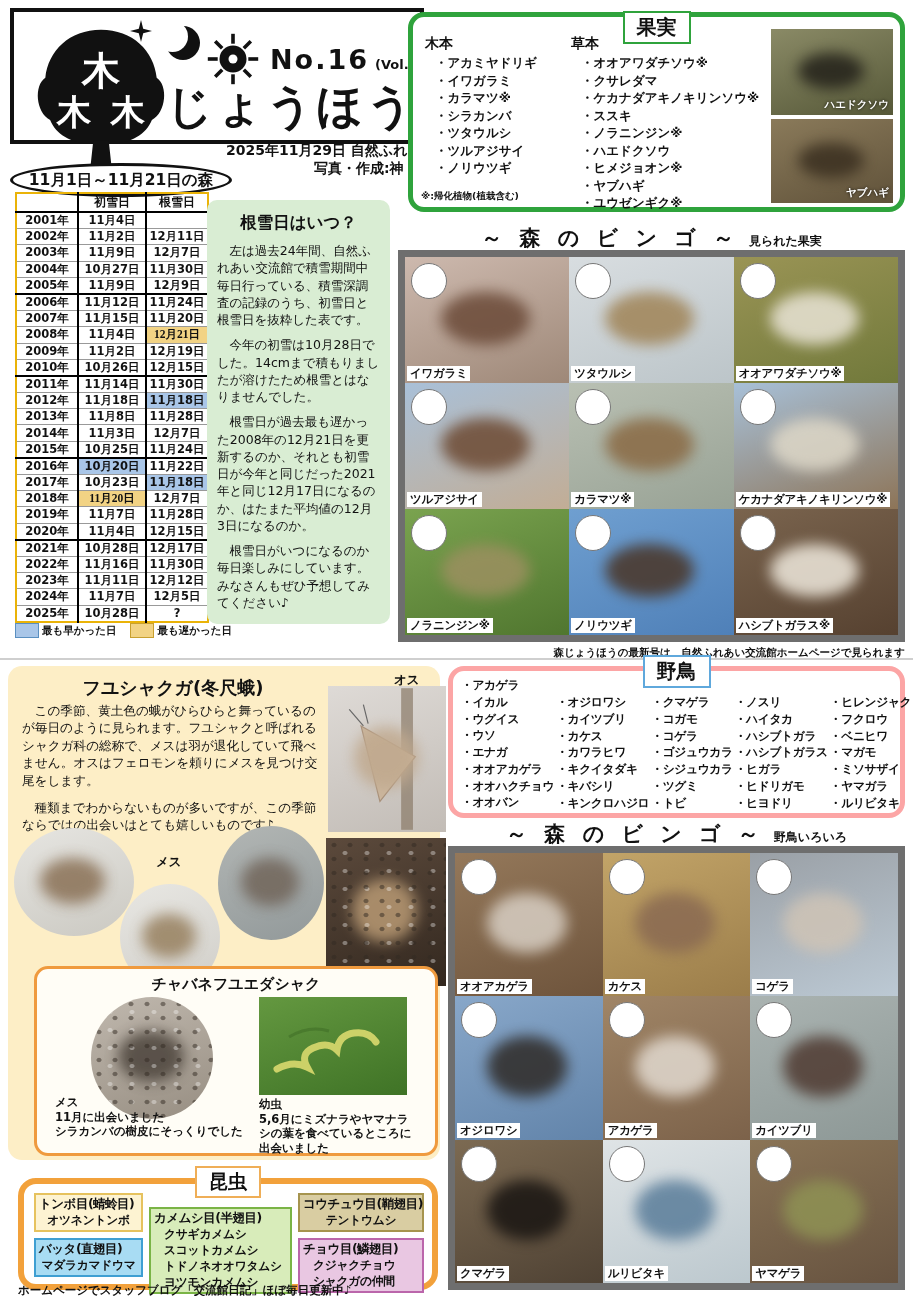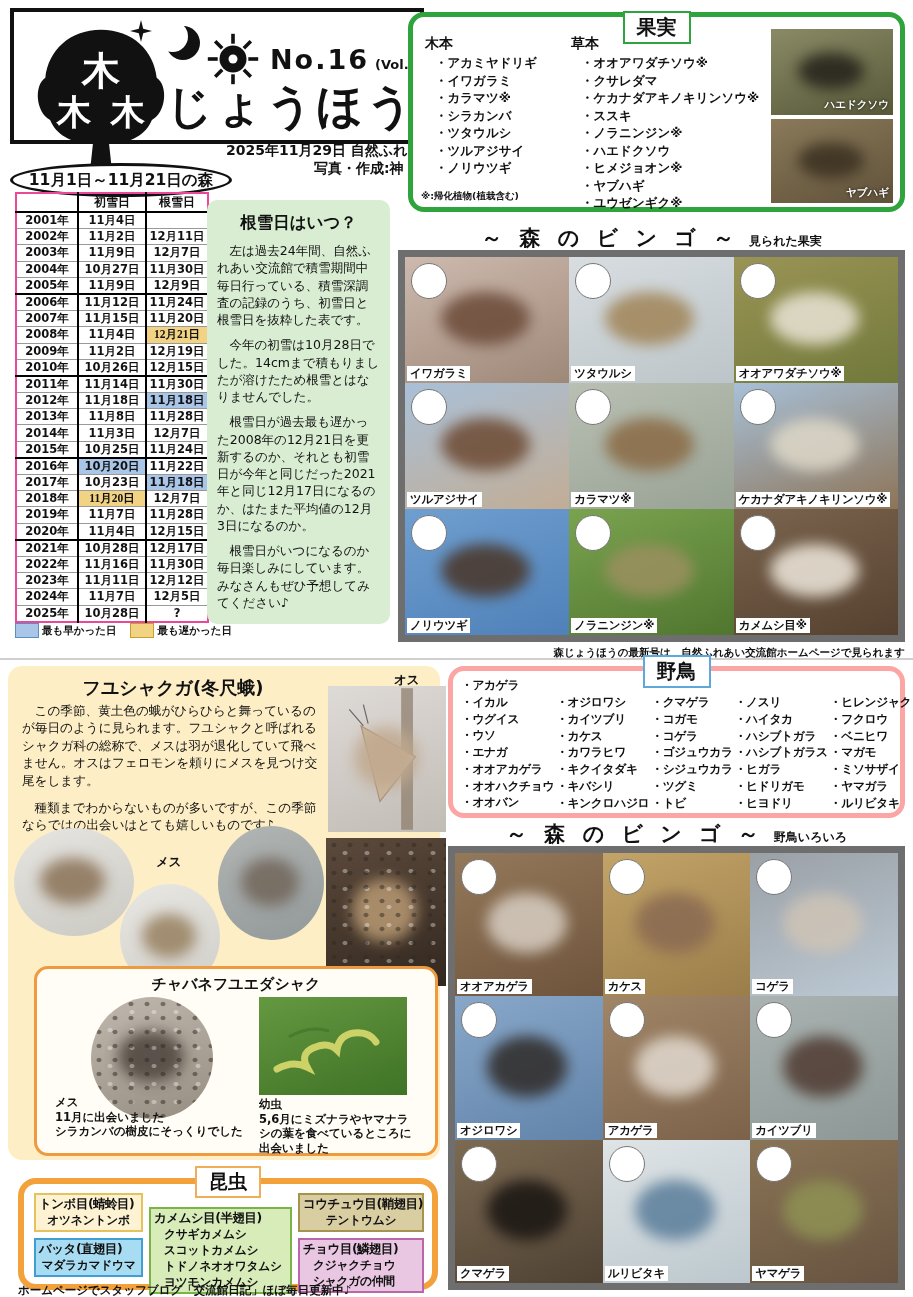--- a/index.html
+++ b/index.html
@@ -17,21 +17,21 @@
   #issue-line{left:256px;top:32px;font-weight:bold;}
   #issue-no{font-size:27px;letter-spacing:2px;}
   #issue-vol{font-size:13px;margin-left:6px;}
   #johou{left:152px;top:64px;width:260px;font-size:46px;font-weight:bold;letter-spacing:3px;white-space:nowrap;}
   #date-line{left:226px;top:142px;font-size:14px;font-weight:bold;white-space:nowrap;}
   #credit-line{left:314px;top:160px;font-size:14px;font-weight:bold;white-space:nowrap;}
   #period-oval{left:10px;top:163px;width:216px;height:28px;border:3px solid #111;border-radius:50%;display:flex;align-items:center;justify-content:center;font-size:15.5px;font-weight:bold;background:#fff;white-space:nowrap;}
 
   
   #snow-table-wrap{left:15px;top:192px;}
-  table.snow{border-collapse:collapse;border:2px solid #ec4899;font-size:11.5px;font-weight:600;}
+  table.snow{border-collapse:collapse;border:2px solid #eab308;font-size:11.5px;font-weight:600;}
   table.snow th,table.snow td{border-top:1px solid #999;padding:0 2px;height:15.2px;text-align:center;white-space:nowrap;}
   table.snow th{border-bottom:2px solid #000;font-size:12px;}
   table.snow td:nth-child(2),table.snow th:nth-child(2),
   table.snow td:nth-child(3),table.snow th:nth-child(3){border-left:2px solid #000;}
   table.snow tr.grp td{border-top:2px solid #000;}
   .hb{background:#a9c6e8;}
   .hy{background:#f2d384;font-family:Liberation Serif, serif;}
   #snow-legend{left:15px;top:623px;width:220px;font-size:10.5px;font-weight:600;display:flex;gap:14px;align-items:center;}
   .legend-item{display:inline-flex;align-items:center;gap:3px;}
   .swatch{display:inline-block;width:22px;height:13px;}
@@ -396,34 +396,34 @@
       <div class="bingo-cell" style="background: linear-gradient(160deg, rgb(185, 192, 179) 0%, rgb(152, 162, 149) 100%);">
         <div class="blob" style="background: rgb(138, 106, 68);"></div>
         <div class="bingo-circle"></div>
         <div class="bingo-label">カラマツ※</div>
       </div>
       <div class="bingo-cell" style="background: linear-gradient(160deg, rgb(167, 192, 216) 0%, rgb(141, 116, 87) 100%);">
         <div class="blob" style="background: rgb(222, 216, 200);"></div>
         <div class="bingo-circle"></div>
         <div class="bingo-label">ケカナダアキノキリンソウ※</div>
       </div>
+      <div class="bingo-cell" style="background: linear-gradient(160deg, rgb(122, 163, 79) 0%, rgb(80, 118, 47) 100%);">
+        <div class="blob" style="background: rgb(156, 144, 96);"></div>
+        <div class="bingo-circle"></div>
+        <div class="bingo-label">ノラニンジン※</div>
+      </div>
       <div class="bingo-cell" style="background: linear-gradient(160deg, rgb(111, 159, 208) 0%, rgb(79, 128, 184) 100%);">
         <div class="blob" style="background: rgb(74, 53, 38);"></div>
         <div class="bingo-circle"></div>
         <div class="bingo-label">ノリウツギ</div>
       </div>
-      <div class="bingo-cell" style="background: linear-gradient(160deg, rgb(122, 163, 79) 0%, rgb(80, 118, 47) 100%);">
-        <div class="blob" style="background: rgb(156, 144, 96);"></div>
-        <div class="bingo-circle"></div>
-        <div class="bingo-label">ノラニンジン※</div>
-      </div>
       <div class="bingo-cell" style="background: linear-gradient(160deg, rgb(122, 100, 78) 0%, rgb(86, 65, 48) 100%);">
         <div class="blob" style="background: rgb(239, 233, 221);"></div>
         <div class="bingo-circle"></div>
-        <div class="bingo-label">カメムシ目※</div>
+        <div class="bingo-label">ハシブトガラス※</div>
       </div>
     </div>
   <div class="abs" id="fruit-footer">森じょうほうの最新号は、自然ふれあい交流館ホームページで見られます</div>
 
   <div class="abs" id="divider"></div>
 
   <div class="abs" id="moth-panel">
     <div class="abs" id="moth-title">フユシャクガ(冬尺蛾)</div>
     <div class="abs" id="moth-paras">
         <p class="para">この季節、黄土色の蛾がひらひらと舞っているのが毎日のように見られます。フユシャクと呼ばれるシャクガ科の総称で、メスは羽が退化していて飛べません。オスはフェロモンを頼りにメスを見つけ交尾をします。</p>

